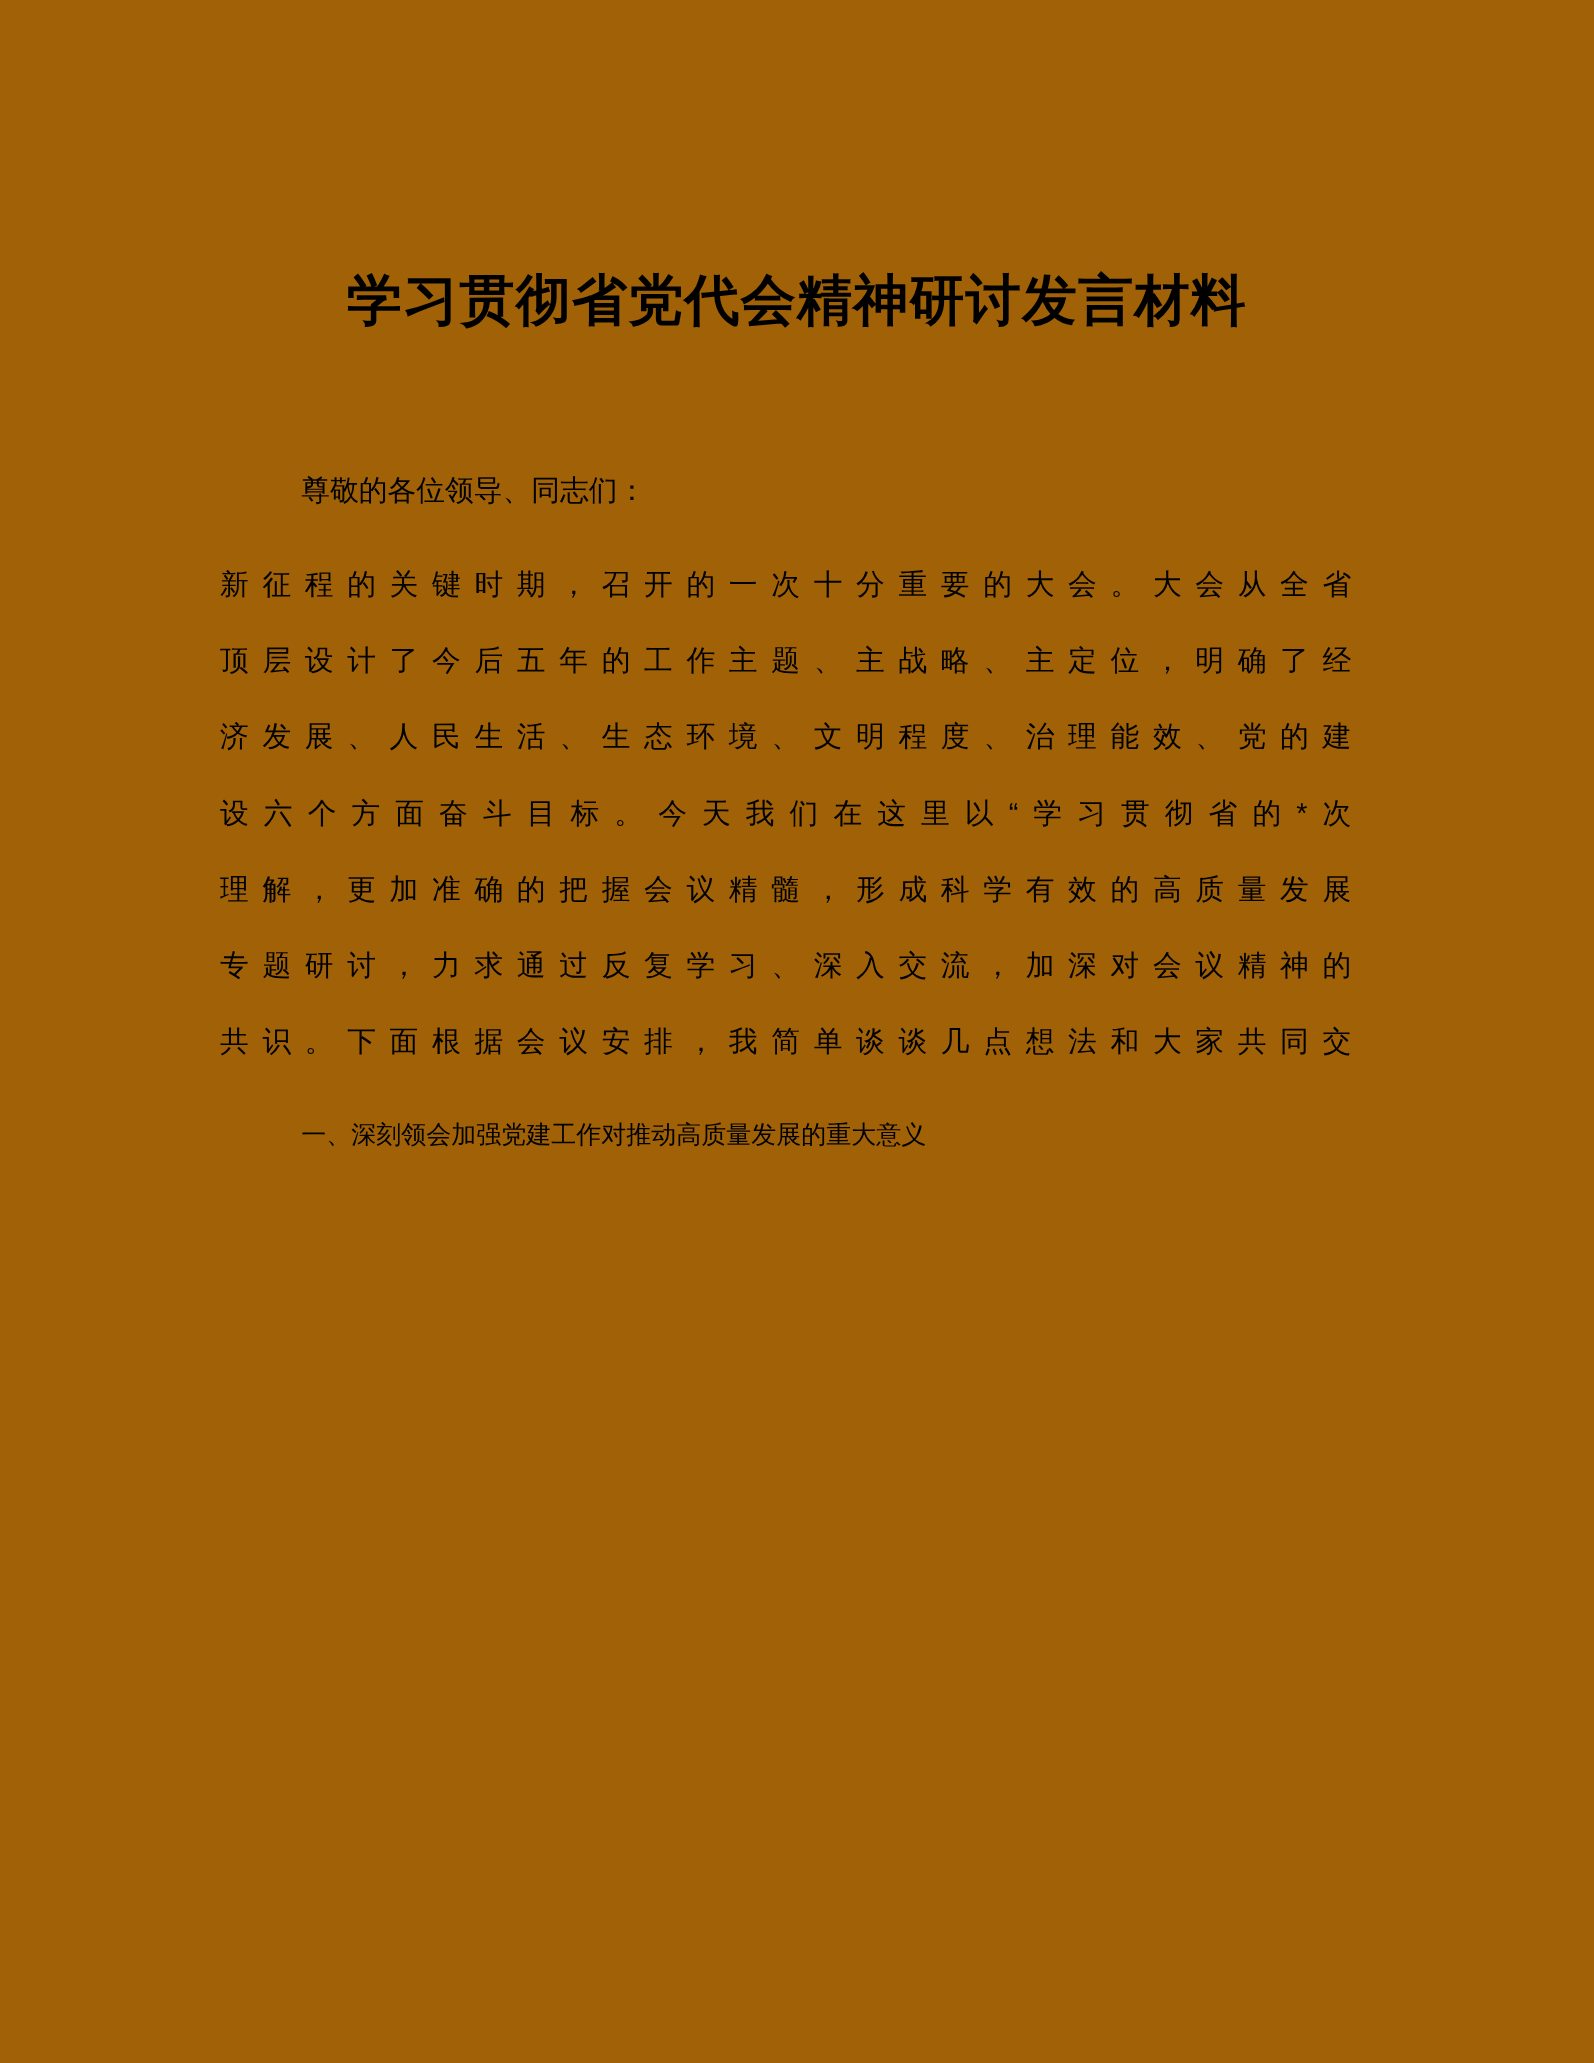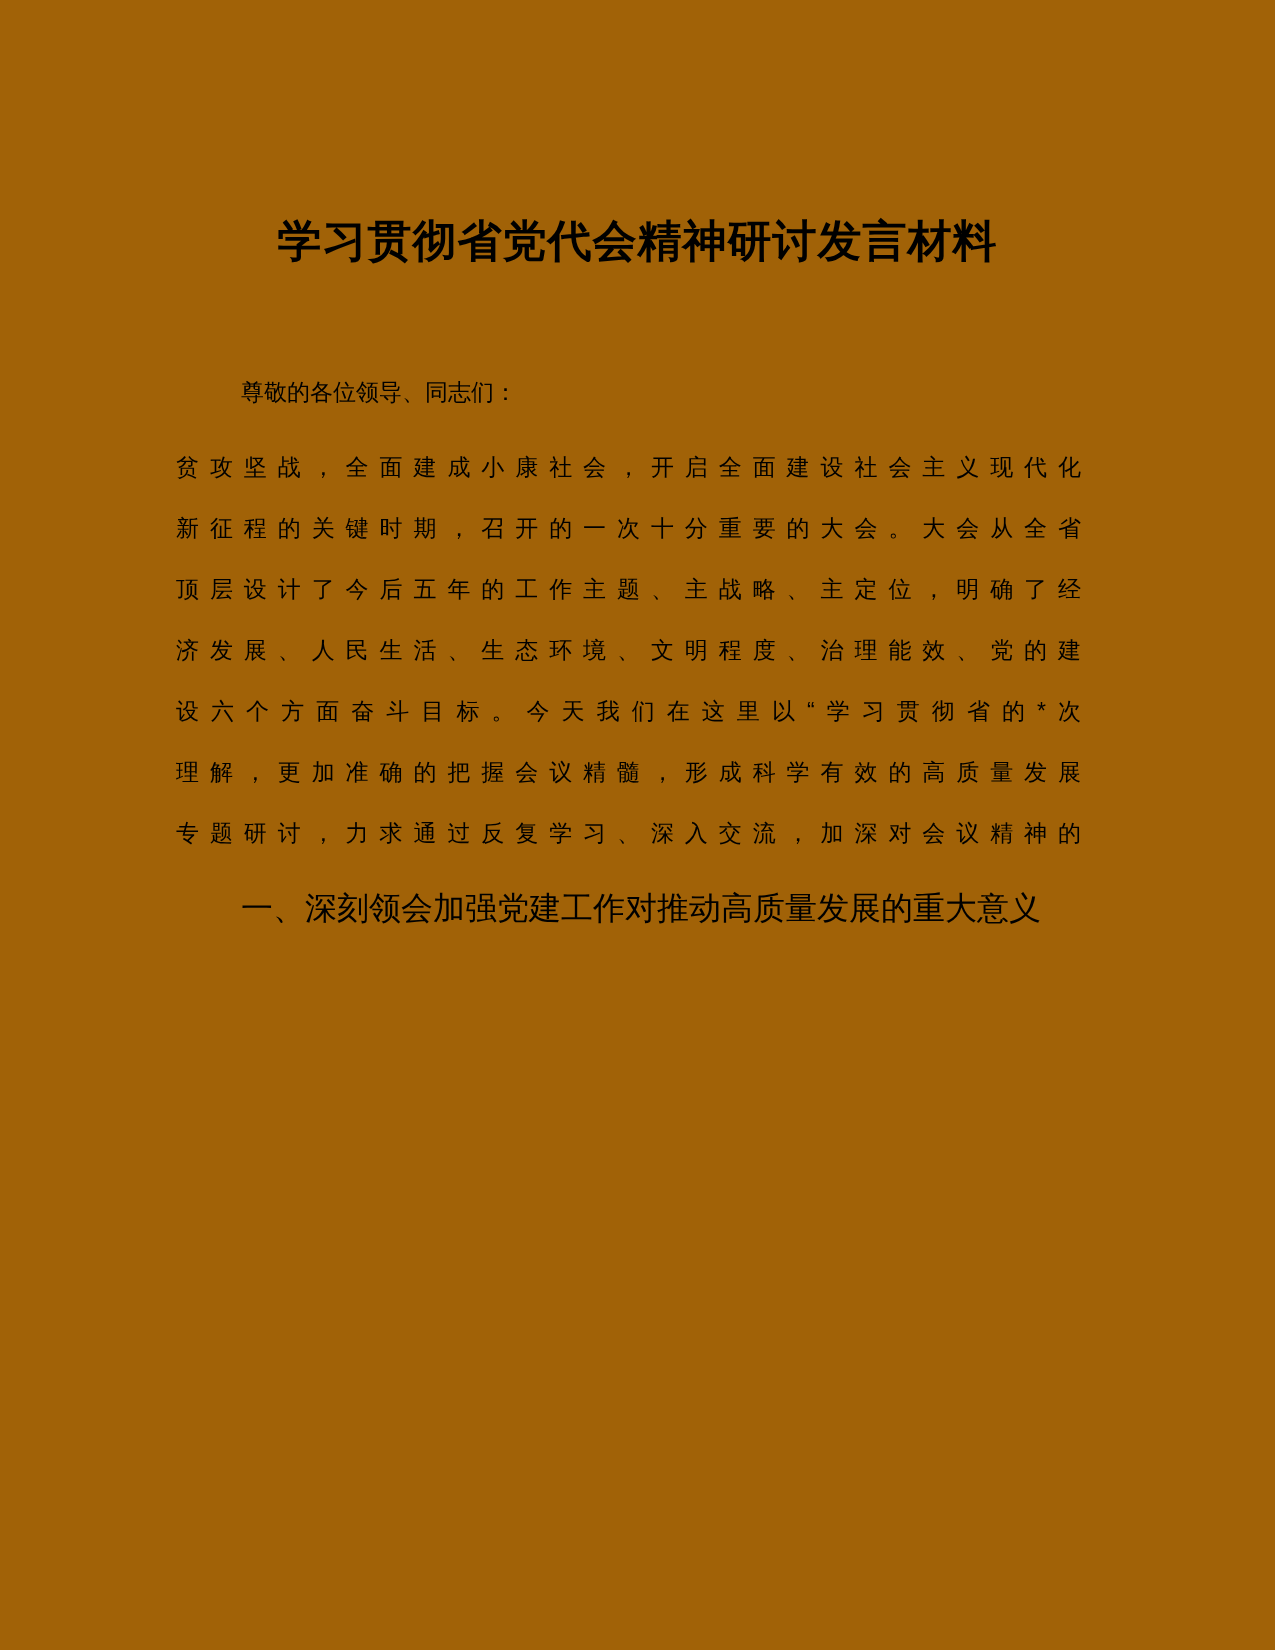--- a/index.html
+++ b/index.html
@@ -46,21 +46,21 @@
   }
   .line.fill {
     white-space: normal;
     text-align: justify;
     text-align-last: justify;
   }
   .line.indent {
     text-indent: 65px;
   }
   .heading-line {
-    font-size: 32px;
+    font-size: 20px;
     line-height: 61px;
     height: 61px;
     overflow: hidden;
     white-space: nowrap;
     text-indent: 65px;
     color: #000000;
   }
 </style>
 </head>
 <body>
@@ -69,27 +69,27 @@
 
   <h1 class="doc-title">学习贯彻省党代会精神研讨发言材料</h1>
 
   <div class="doc-body">
 
     <div class="para">
       <div class="line indent">尊敬的各位领导、同志们：</div>
     </div>
 
     <div class="para">
-      <div class="line fill">贫攻坚战，全面建成小康社会，开启全面建设社会主义现代化</div>
       <div class="line fill">新征程的关键时期，召开的一次十分重要的大会。大会从全省</div>
       <div class="line fill">顶层设计了今后五年的工作主题、主战略、主定位，明确了经</div>
       <div class="line fill">济发展、人民生活、生态环境、文明程度、治理能效、党的建</div>
       <div class="line fill">设六个方面奋斗目标。今天我们在这里以“学习贯彻省的*次</div>
       <div class="line fill">理解，更加准确的把握会议精髓，形成科学有效的高质量发展</div>
       <div class="line fill">专题研讨，力求通过反复学习、深入交流，加深对会议精神的</div>
+      <div class="line fill">共识。下面根据会议安排，我简单谈谈几点想法和大家共同交</div>
     </div>
 
     <div class="para">
       <div class="heading-line">一、深刻领会加强党建工作对推动高质量发展的重大意义</div>
     </div>
 
 
   </div>
 </div>
 

